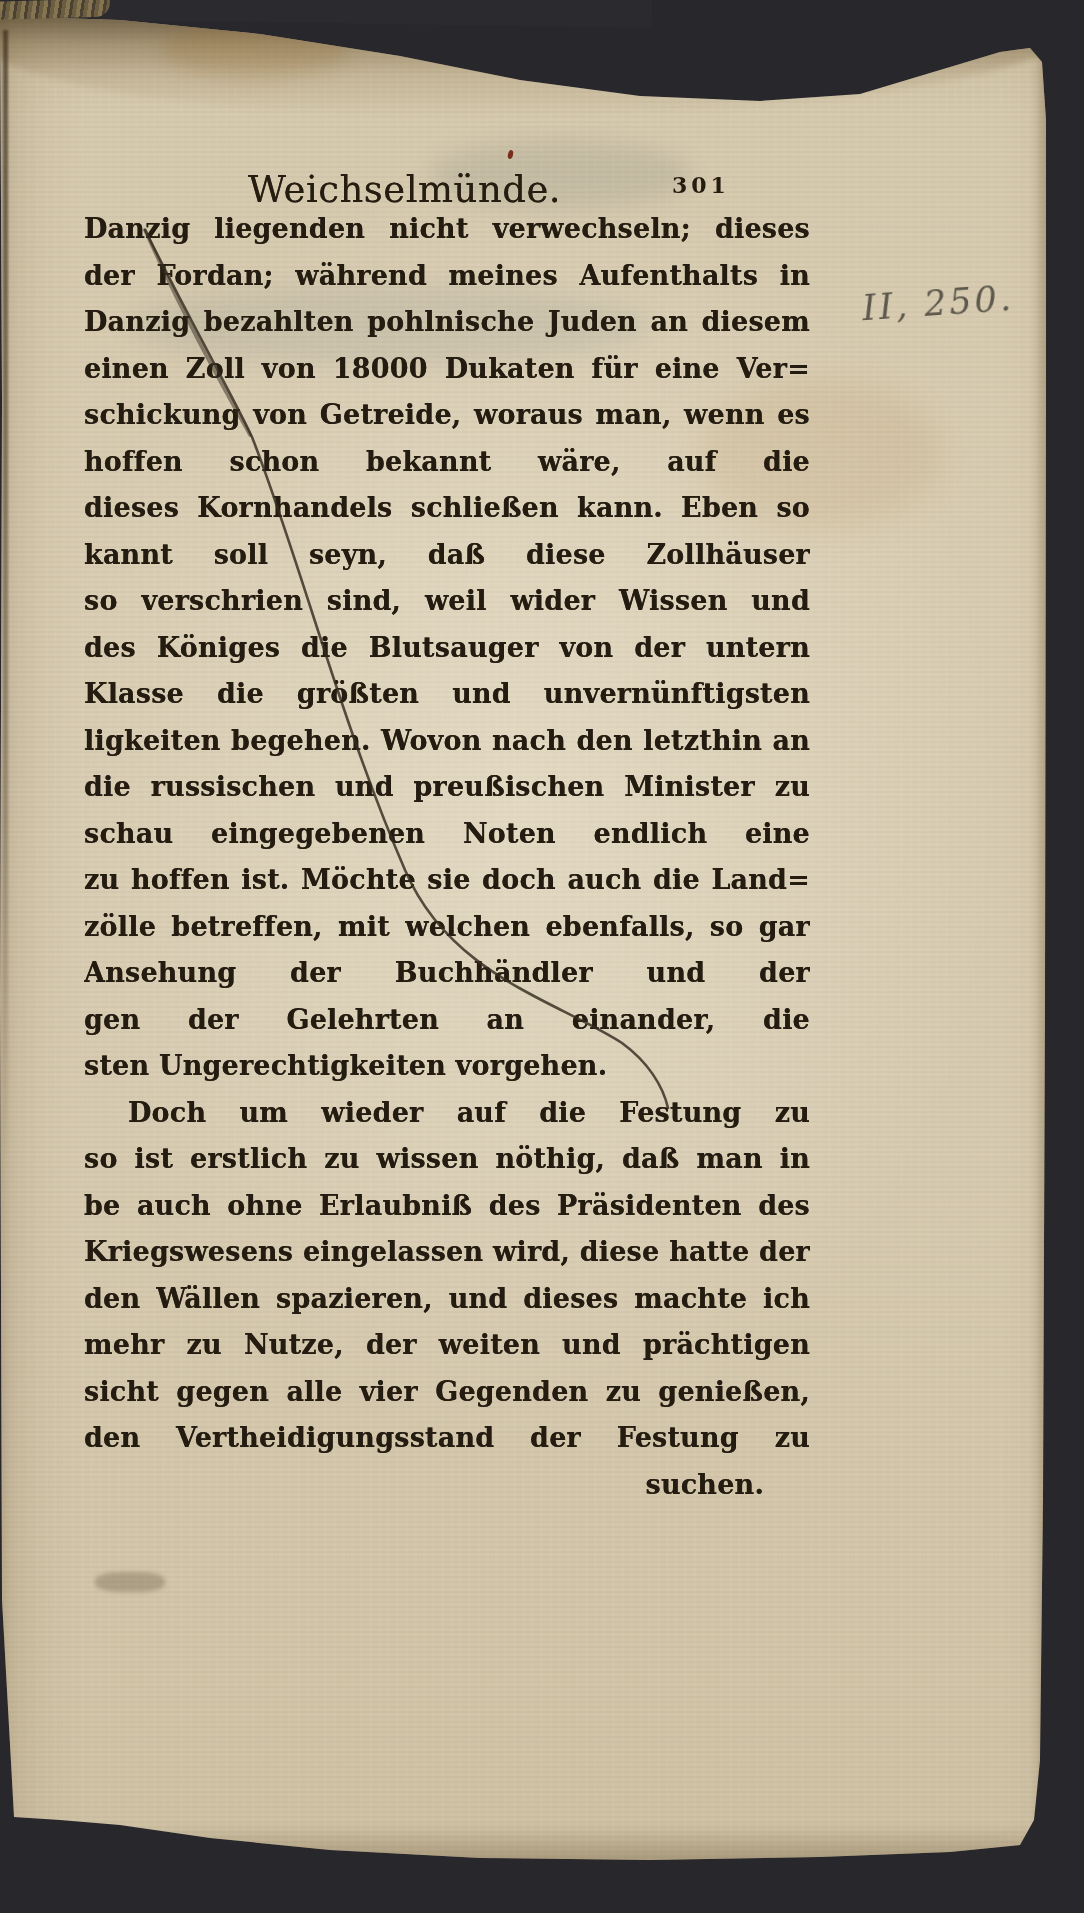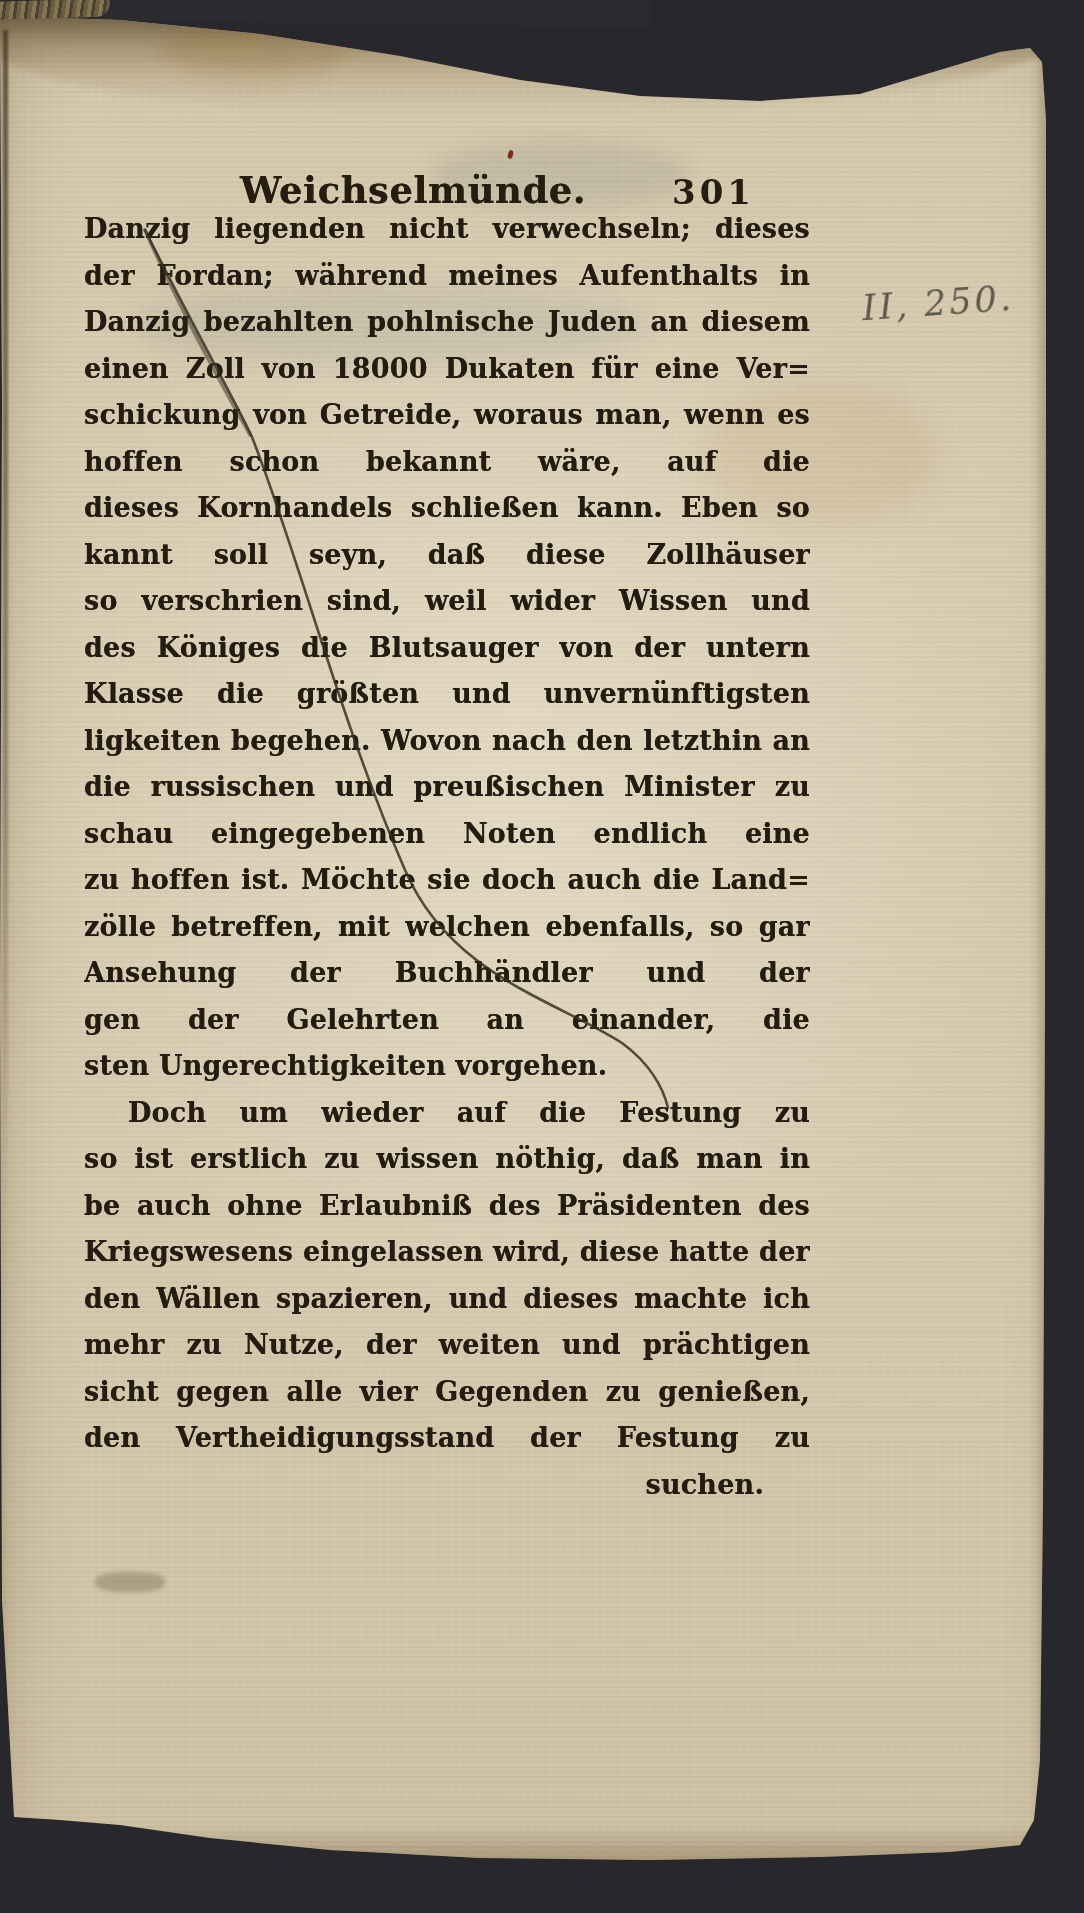--- a/index.html
+++ b/index.html
@@ -73,27 +73,27 @@
   .stain-a{left:160px;top:18px;width:190px;height:60px;background:rgba(146,98,40,0.20);filter:blur(9px);}
   .stain-b{left:130px;top:285px;width:520px;height:80px;background:rgba(108,112,116,0.12);filter:blur(11px);}
   .stain-c{left:430px;top:140px;width:260px;height:70px;background:rgba(100,104,102,0.14);filter:blur(10px);}
   .stain-d{left:700px;top:380px;width:240px;height:150px;background:rgba(165,115,52,0.10);filter:blur(14px);}
   .red-fleck{position:absolute;left:508px;top:150px;width:5px;height:9px;background:#7a2d1a;border-radius:50%;transform:rotate(15deg);}
   .ghost{position:absolute;left:95px;top:1572px;width:70px;height:20px;background:rgba(78,66,46,0.28);filter:blur(2px);border-radius:40%;}
 
   
   .header{position:absolute;left:0;top:168px;width:1084px;height:56px;color:#261d11;}
   .title{
-    position:absolute;left:240px;top:0;
-    font-size:37px;font-weight:bold;letter-spacing:0.5px;
+    position:absolute;left:248px;top:0;
+    font-size:37px;font-weight:normal;letter-spacing:0.5px;
     text-shadow:0 0 0.6px rgba(38,29,17,0.85);
   }
   .pagenum{
     position:absolute;left:672px;top:4px;
-    font-size:34px;font-weight:bold;letter-spacing:4px;
+    font-size:22px;font-weight:bold;letter-spacing:4px;
   }
   #text-block{
     position:absolute;left:84px;top:206px;width:726px;
     color:#241c10;font-size:27px;font-weight:bold;letter-spacing:0.2px;
   }
   .line{
     height:46.5px;line-height:46.5px;overflow:hidden;
     text-align:justify;text-align-last:justify;
     text-shadow:0 0 0.5px rgba(36,28,16,0.8);
   }

